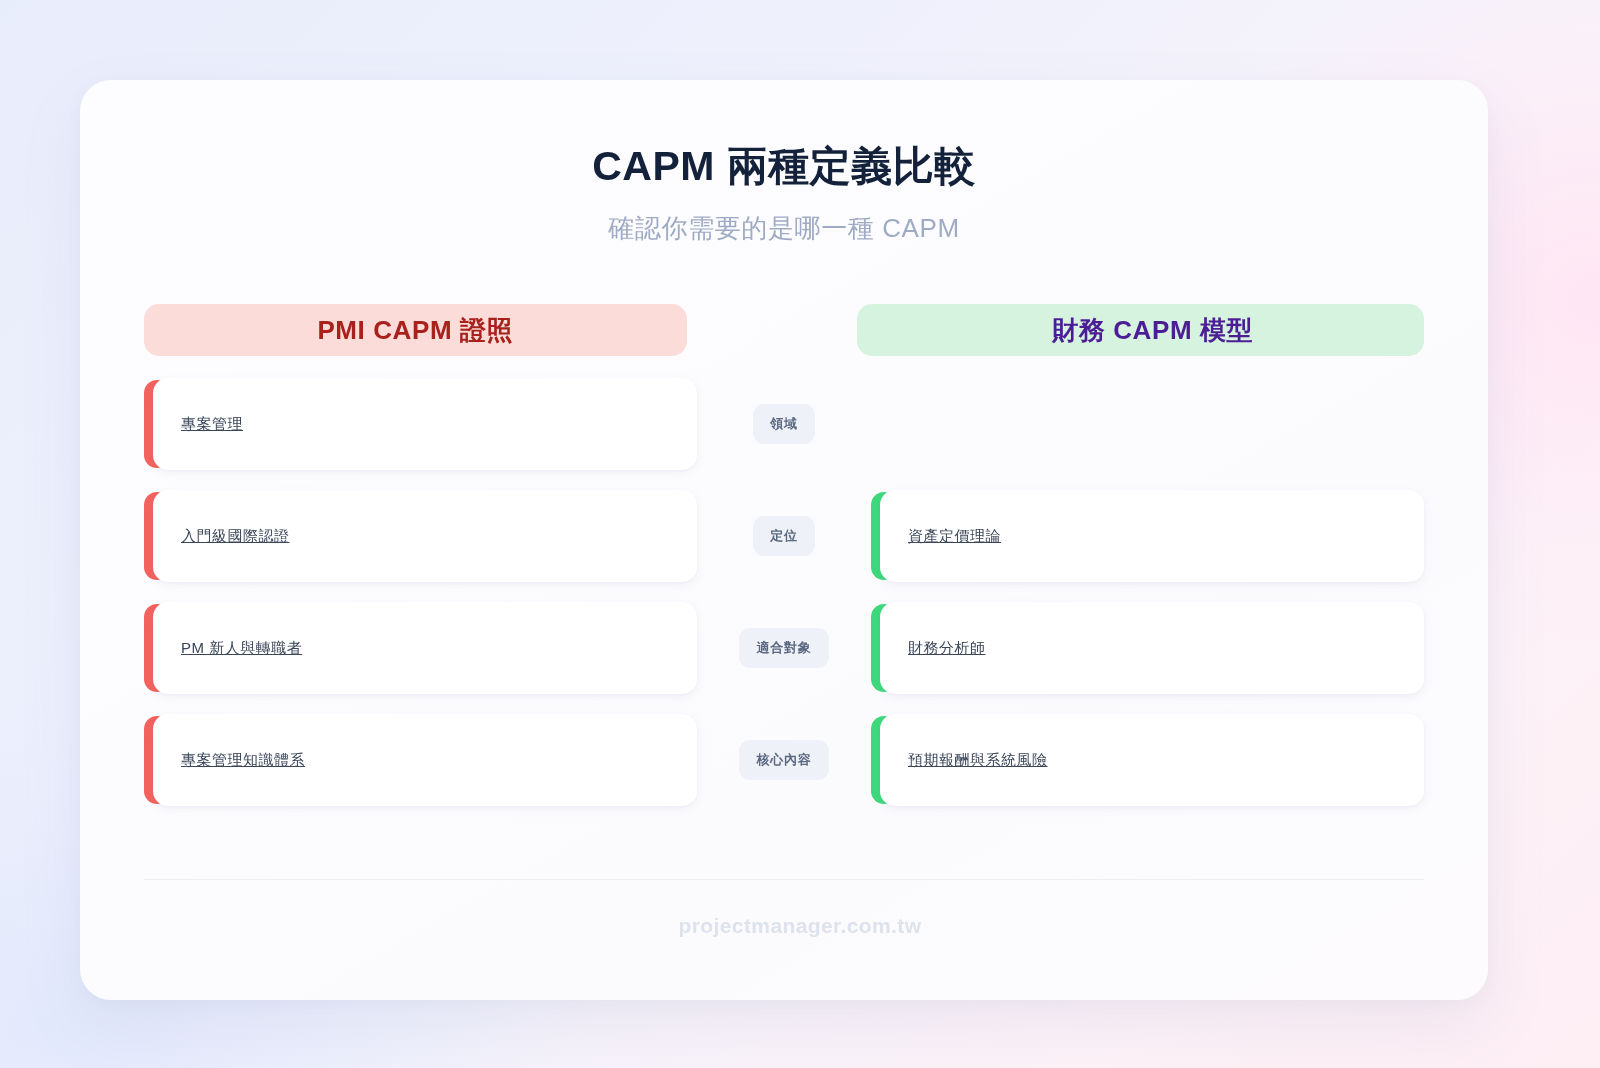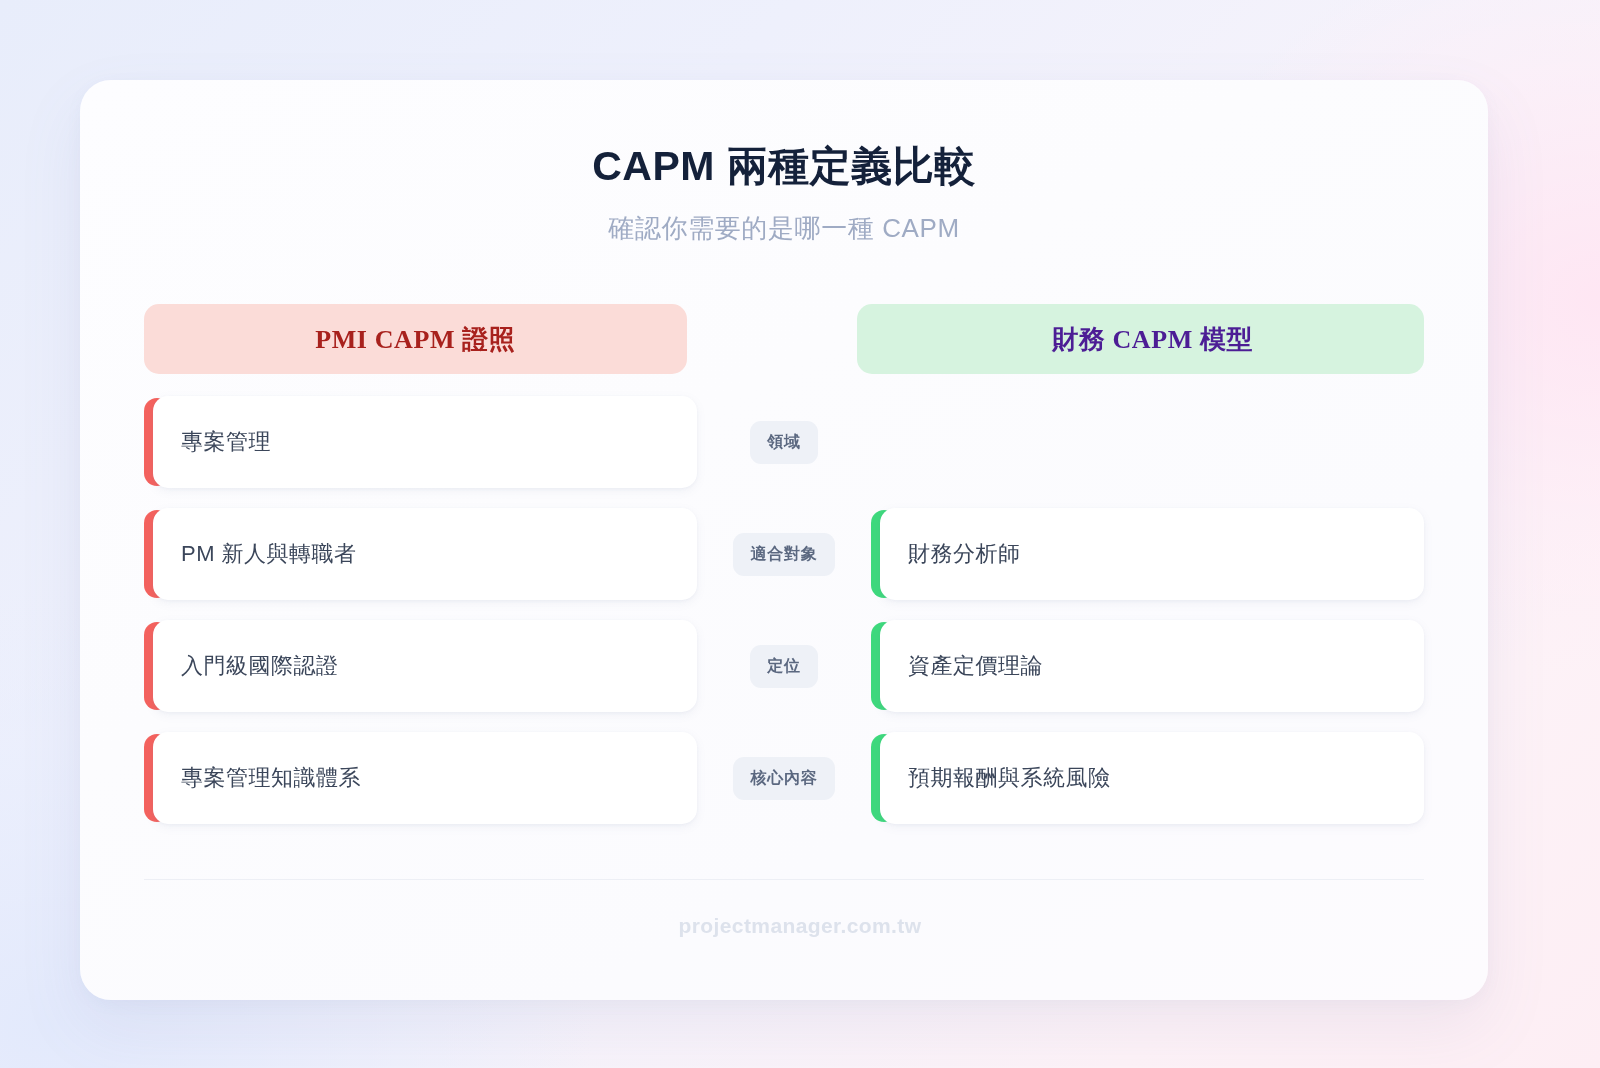--- a/index.html
+++ b/index.html
@@ -68,29 +68,28 @@
     left: 64px;
     top: 224px;
     width: 1280px;
   }
   .col-head-row {
     display: flex;
     align-items: stretch;
     gap: 0;
   }
   .col-head {
-    height: 70px;
+    height: 52px;
     border-radius: 15px;
     display: flex;
     align-items: center;
     justify-content: center;
     font-size: 26px;
     font-weight: 700;
     letter-spacing: 0.6px;
-    font-family: Liberation Serif, serif;
   }
   .col-head.left {
     width: 553px;
     background: #fbdcd8;
     color: #a8211d;
   }
   .col-head.right {
     width: 553px;
     background: #d6f3df;
     color: #4c1d95;
@@ -140,35 +139,36 @@
     background: #ffffff;
     border-radius: 15px;
     display: flex;
     align-items: center;
     box-shadow:
       0 3px 10px rgba(125, 135, 170, 0.09),
       0 1px 3px rgba(125, 135, 170, 0.06);
   }
   .cell-text {
     padding-left: 28px;
-    font-size: 22px;
+    font-size: 15px;
     color: #3b465a;
     letter-spacing: 0.5px;
+    text-decoration: underline;
   }
 
   .mid {
     width: 174px;
     display: flex;
     align-items: center;
     justify-content: center;
   }
   .mid-pill {
     background: #eef1f7;
     color: #5b6880;
-    font-size: 16px;
+    font-size: 13px;
     font-weight: 700;
     letter-spacing: 0.8px;
     padding: 11px 17px;
     border-radius: 11px;
     white-space: nowrap;
   }
 
   
   .divider {
     position: absolute;
@@ -224,48 +224,48 @@
           </div>
           <div class="mid">
             <span class="mid-pill">領域</span>
           </div>
         </div>
 
         <div class="row">
           <div class="cell-wrap left">
             <div class="accent"></div>
             <div class="cell">
+              <span class="cell-text">入門級國際認證</span>
+            </div>
+          </div>
+          <div class="mid">
+            <span class="mid-pill">定位</span>
+          </div>
+          <div class="cell-wrap right">
+            <div class="accent"></div>
+            <div class="cell">
+              <span class="cell-text">資產定價理論</span>
+            </div>
+          </div>
+        </div>
+
+        <div class="row">
+          <div class="cell-wrap left">
+            <div class="accent"></div>
+            <div class="cell">
               <span class="cell-text">PM 新人與轉職者</span>
             </div>
           </div>
           <div class="mid">
             <span class="mid-pill">適合對象</span>
           </div>
           <div class="cell-wrap right">
             <div class="accent"></div>
             <div class="cell">
               <span class="cell-text">財務分析師</span>
-            </div>
-          </div>
-        </div>
-
-        <div class="row">
-          <div class="cell-wrap left">
-            <div class="accent"></div>
-            <div class="cell">
-              <span class="cell-text">入門級國際認證</span>
-            </div>
-          </div>
-          <div class="mid">
-            <span class="mid-pill">定位</span>
-          </div>
-          <div class="cell-wrap right">
-            <div class="accent"></div>
-            <div class="cell">
-              <span class="cell-text">資產定價理論</span>
             </div>
           </div>
         </div>
 
         <div class="row">
           <div class="cell-wrap left">
             <div class="accent"></div>
             <div class="cell">
               <span class="cell-text">專案管理知識體系</span>
             </div>

